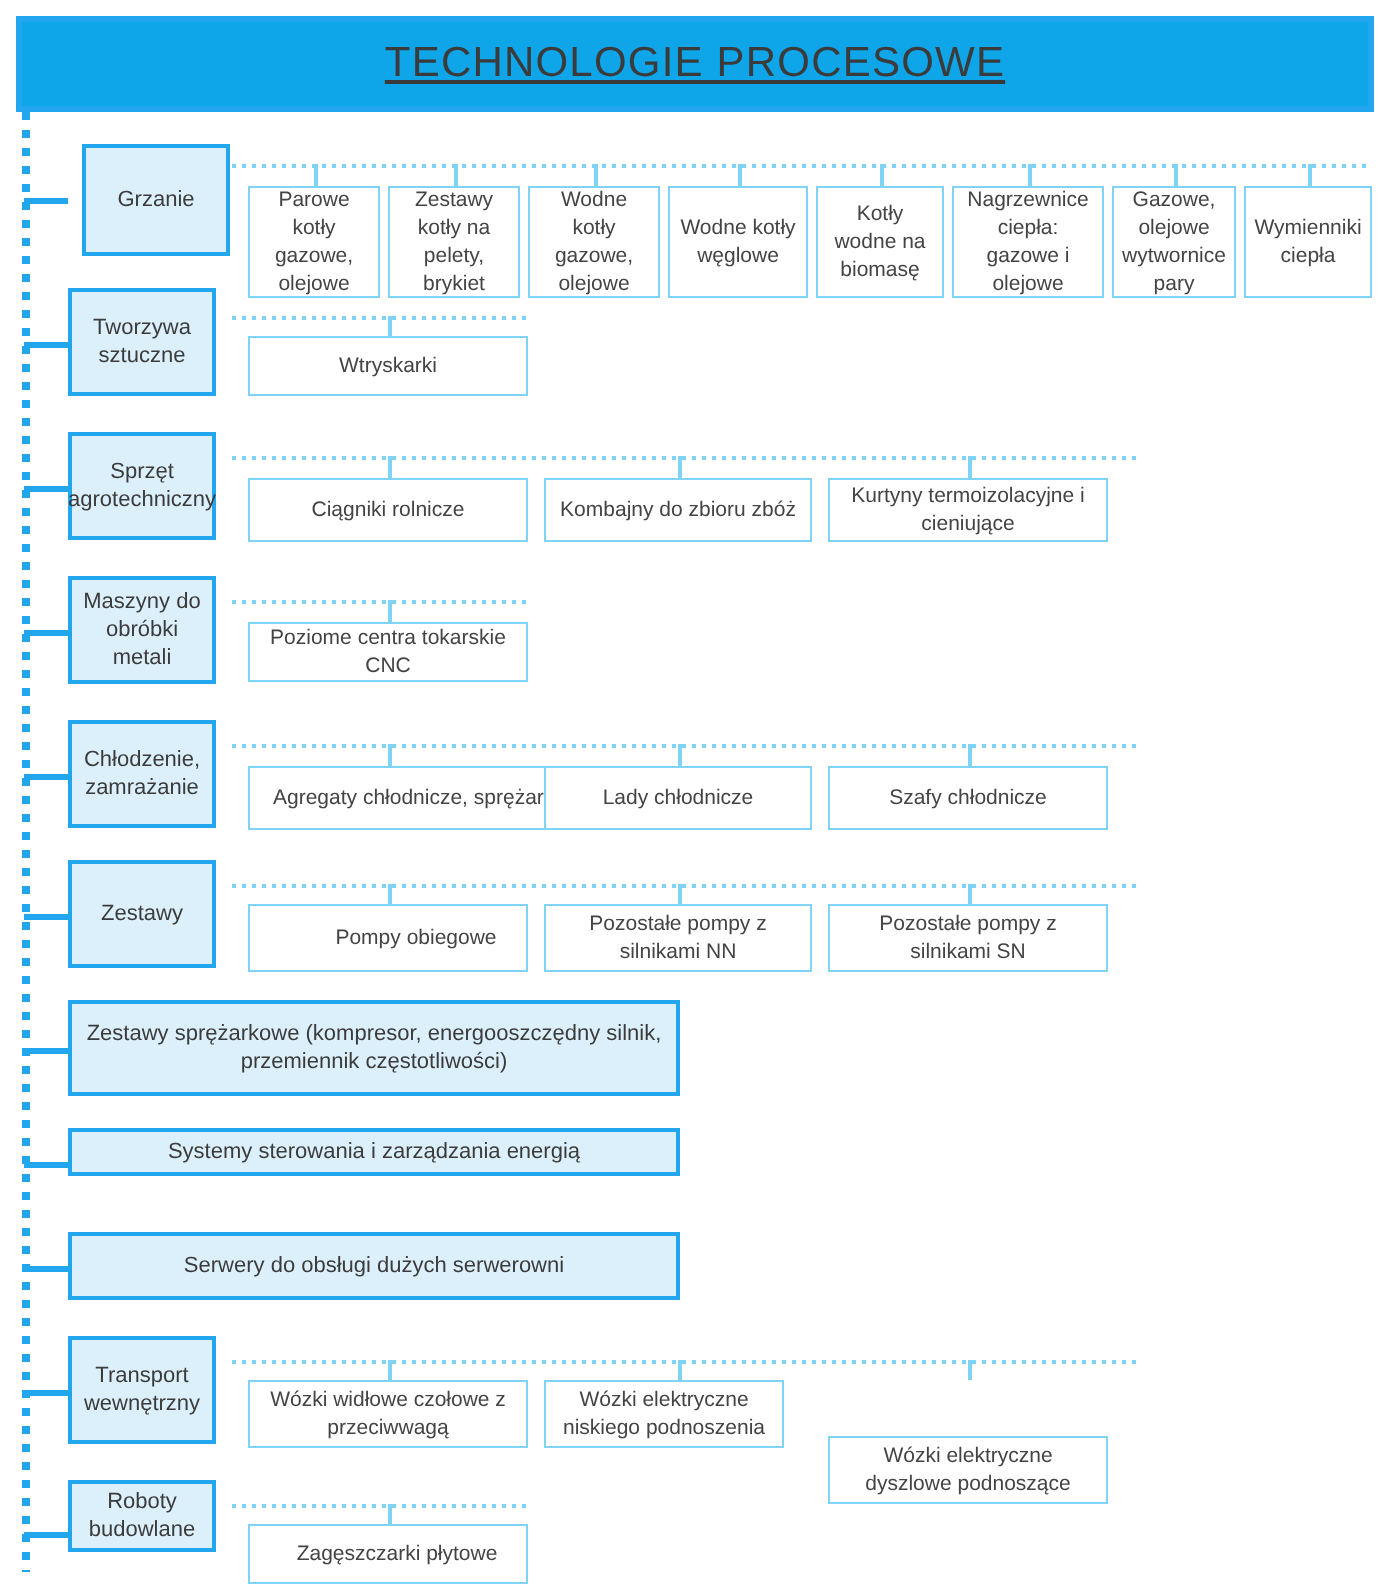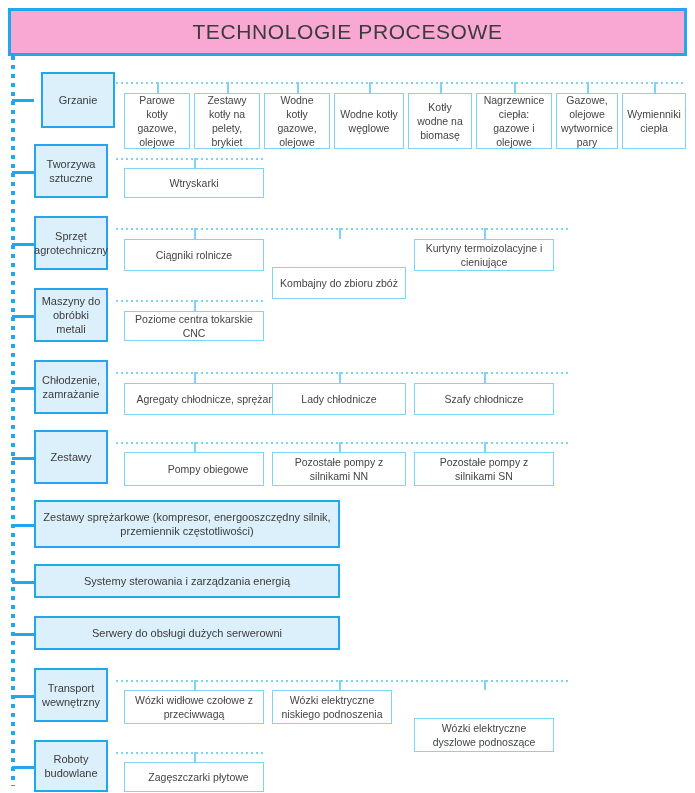--- a/index.html
+++ b/index.html
@@ -16,23 +16,23 @@
   #root {
     position: relative;
     width: 695px; height: 793px;
   }
 
   
   .title-box {
     position: absolute;
     left: 8px; top: 8px;
     width: 679px; height: 48px;
-    background: #f9a8d4;
+    background: #0ea5e9;
     border: 3px solid #22a7ef;
-    display: flex; align-items: center; justify-content: center;
+    display: flex; align-items: center; justify-content: center; text-decoration: underline;
   }
   .title-text {
     font-size: 21px;
     letter-spacing: 0.6px;
     color: #3b3b3b;
     font-weight: 400;
   }
 
   
   .spine {
@@ -163,21 +163,21 @@
       <div class="elbow" style="top: 243px; width: 22px;"></div>
       <div class="cat" style="left: 34px; top: 216px; width: 74px; height: 54px;">
         <span>Sprzęt agrotechniczny</span>
       </div>
       <div class="bus" style="left: 116px; top: 228px; width: 454px;"></div>
       <div class="drop" style="left: 194px; top: 228px; height: 11px;"></div>
       <div class="child" style="left: 124px; top: 239px; width: 140px; height: 32px;">
         <span>Ciągniki rolnicze</span>
       </div>
       <div class="drop" style="left: 339px; top: 228px; height: 11px;"></div>
-      <div class="child" style="left: 272px; top: 239px; width: 134px; height: 32px; margin-top: 28px;">
+      <div class="child" style="left: 272px; top: 239px; width: 134px; height: 32px;">
         <span>Kombajny do zbioru zbóż</span>
       </div>
       <div class="drop" style="left: 484px; top: 228px; height: 11px;"></div>
       <div class="child" style="left: 414px; top: 239px; width: 140px; height: 32px;">
         <span>Kurtyny termoizolacyjne i cieniujące</span>
       </div>
       <div class="elbow" style="top: 315px; width: 22px;"></div>
       <div class="cat" style="left: 34px; top: 288px; width: 74px; height: 54px;">
         <span>Maszyny do obróbki metali</span>
       </div>
@@ -218,21 +218,21 @@
       </div>
       <div class="drop" style="left: 484px; top: 442px; height: 10px;"></div>
       <div class="child" style="left: 414px; top: 452px; width: 140px; height: 34px;">
         <span>Pozostałe pompy z silnikami SN</span>
       </div>
       <div class="elbow" style="top: 524px; width: 22px;"></div>
       <div class="cat wide" style="left: 34px; top: 500px; width: 306px; height: 48px;">
         <span>Zestawy sprężarkowe (kompresor, energooszczędny silnik, przemiennik częstotliwości)</span>
       </div>
       <div class="elbow" style="top: 581px; width: 22px;"></div>
-      <div class="cat wide" style="left: 34px; top: 564px; width: 306px; height: 34px;">
+      <div class="cat wide" style="left: 34px; top: 564px; width: 306px; height: 24px;">
         <span>Systemy sterowania i zarządzania energią</span>
       </div>
       <div class="elbow" style="top: 633px; width: 22px;"></div>
       <div class="cat wide" style="left: 34px; top: 616px; width: 306px; height: 34px; justify-content: center;">
         <span>Serwery do obsługi dużych serwerowni</span>
       </div>
       <div class="elbow" style="top: 695px; width: 22px;"></div>
       <div class="cat" style="left: 34px; top: 668px; width: 74px; height: 54px;">
         <span>Transport wewnętrzny</span>
       </div>
@@ -243,21 +243,21 @@
       </div>
       <div class="drop" style="left: 339px; top: 680px; height: 10px;"></div>
       <div class="child" style="left: 272px; top: 690px; width: 120px; height: 34px; align-items: center;">
         <span>Wózki elektryczne niskiego podnoszenia</span>
       </div>
       <div class="drop" style="left: 484px; top: 680px; height: 10px;"></div>
       <div class="child" style="left: 414px; top: 690px; width: 140px; height: 34px; margin-top: 28px;">
         <span>Wózki elektryczne dyszlowe podnoszące</span>
       </div>
       <div class="elbow" style="top: 766px; width: 22px;"></div>
-      <div class="cat" style="left: 34px; top: 740px; width: 74px; height: 52px;">
+      <div class="cat" style="left: 34px; top: 740px; width: 74px; height: 36px;">
         <span>Roboty budowlane</span>
       </div>
       <div class="bus" style="left: 116px; top: 752px; width: 148px;"></div>
       <div class="drop" style="left: 194px; top: 752px; height: 10px;"></div>
       <div class="child" style="left: 124px; top: 762px; width: 140px; height: 30px; padding-left: 13px;">
         <span>Zagęszczarki płytowe</span>
       </div>
     </div>
 
 </div>

